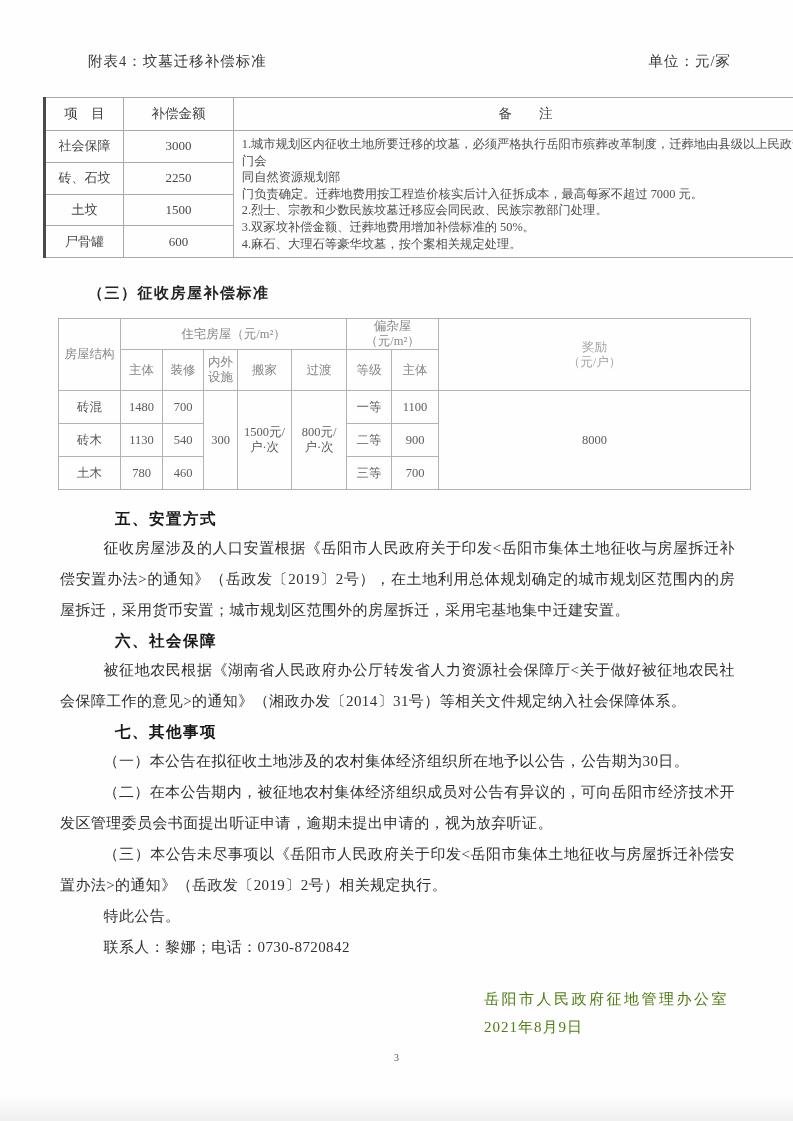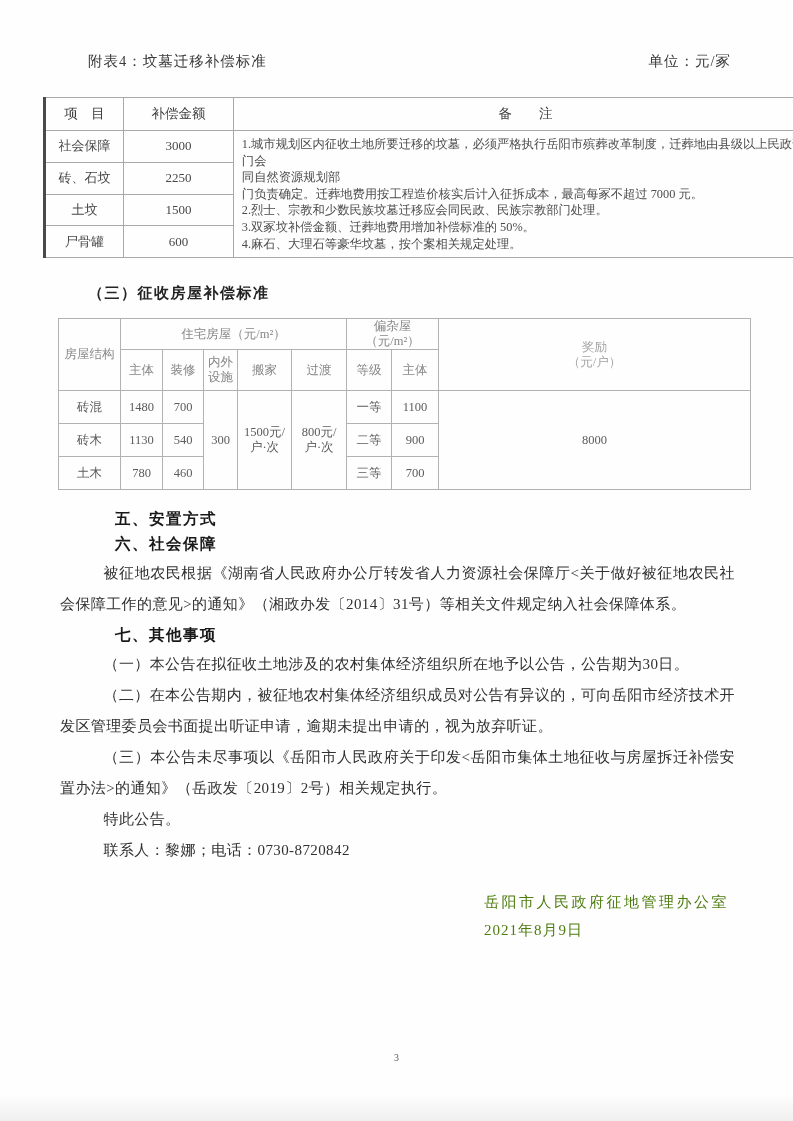--- a/index.html
+++ b/index.html
@@ -158,20 +158,21 @@
         <td>780</td>
         <td>460</td>
         <td>三等</td>
         <td>700</td>
       </tr>
     </tbody>
   </table>
 
   <div class="body-text">
     <h4>五、安置方式</h4>
+    <p>征收房屋涉及的人口安置根据《岳阳市人民政府关于印发&lt;岳阳市集体土地征收与房屋拆迁补偿安置办法&gt;的通知》（岳政发〔2019〕2号），在土地利用总体规划确定的城市规划区范围内的房屋拆迁，采用货币安置；城市规划区范围外的房屋拆迁，采用宅基地集中迁建安置。</p>
 
     <h4>六、社会保障</h4>
     <p>被征地农民根据《湖南省人民政府办公厅转发省人力资源社会保障厅&lt;关于做好被征地农民社会保障工作的意见&gt;的通知》（湘政办发〔2014〕31号）等相关文件规定纳入社会保障体系。</p>
 
     <h4>七、其他事项</h4>
     <p>（一）本公告在拟征收土地涉及的农村集体经济组织所在地予以公告，公告期为30日。</p>
     <p>（二）在本公告期内，被征地农村集体经济组织成员对公告有异议的，可向岳阳市经济技术开发区管理委员会书面提出听证申请，逾期未提出申请的，视为放弃听证。</p>
     <p>（三）本公告未尽事项以《岳阳市人民政府关于印发&lt;岳阳市集体土地征收与房屋拆迁补偿安置办法&gt;的通知》（岳政发〔2019〕2号）相关规定执行。</p>
 
     <p class="noj">特此公告。</p>

